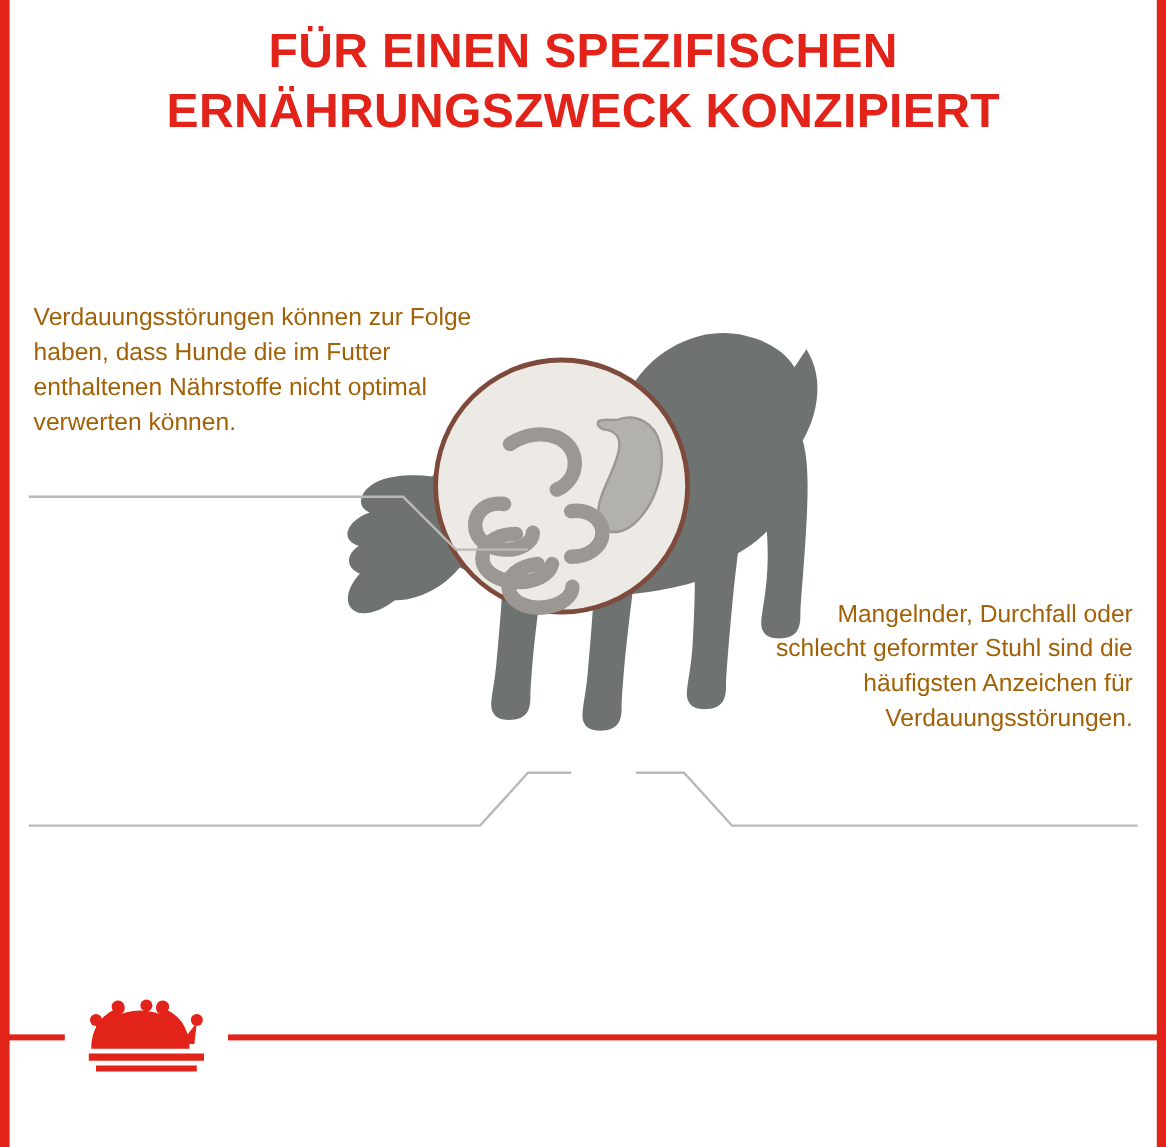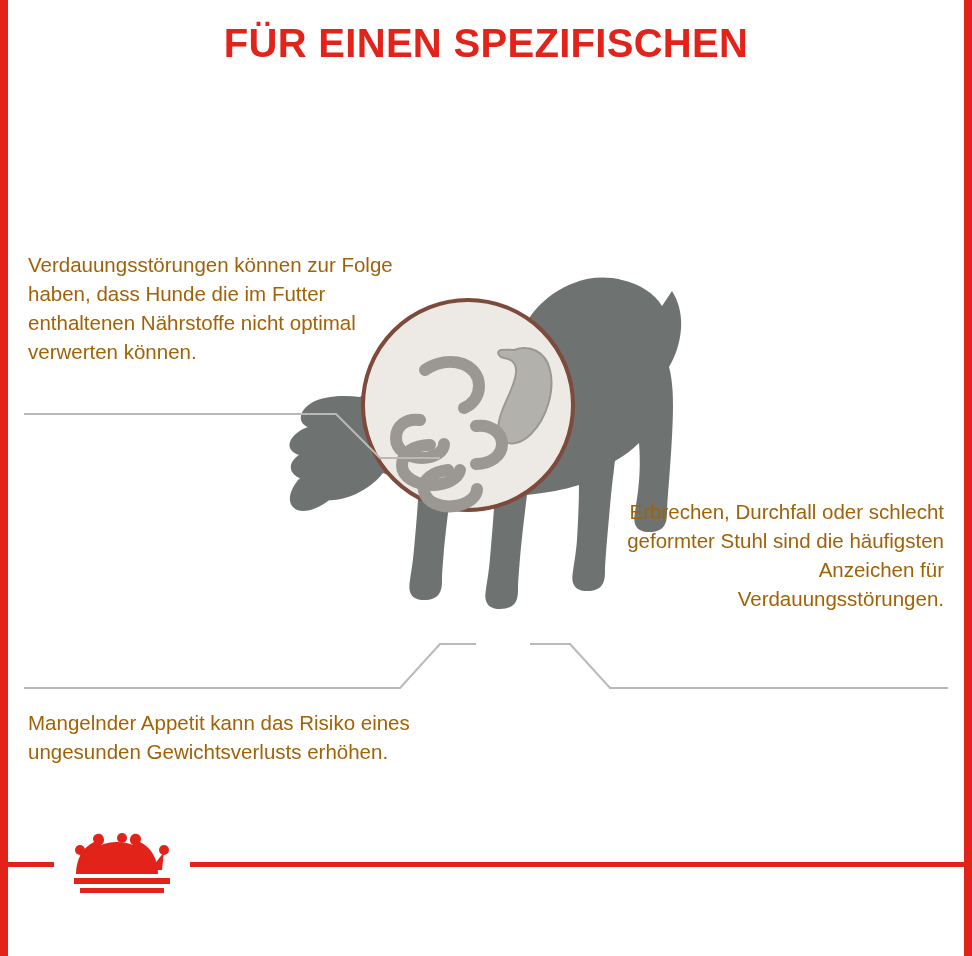--- a/index.html
+++ b/index.html
@@ -100,20 +100,21 @@
 </head>
 <body>
 
 <div class="page">
 
   <div class="border-left"></div>
   <div class="border-right"></div>
 
   <div class="headline">
     <span class="line">FÜR EINEN SPEZIFISCHEN</span>
+    <span class="line">ERNÄHRUNGSZWECK KONZIPIERT</span>
   </div>
 
   <svg class="illustration" viewBox="0 0 430 430">
 
     <g fill="#6e7271">
       <path d="M392,76 c-7,-12 -22,-22 -40,-26 c-16,-4 -33,-3 -48,3 c-14,5 -27,14 -37,25 c-9,10 -15,21 -19,31
                c-25,2 -52,7 -74,14 c-22,7 -42,16 -58,26 c-10,6 -19,12 -26,18 c-16,-2 -33,-1 -45,4 c-8,4 -13,9 -14,15
                c-1,5 2,9 7,11 c-9,3 -16,9 -18,15 c-2,6 2,11 9,13 c-6,4 -9,9 -8,14 c1,6 8,10 17,11 c-4,5 -4,10 0,14
                c5,5 15,7 26,6 c12,-1 24,-6 34,-13 c6,-4 11,-9 15,-14 c11,5 23,9 36,12 c-1,18 -3,43 -5,64
                c-1,13 -3,24 -4,31 c-1,6 -1,11 1,14 c2,4 7,6 13,6 c7,0 12,-2 15,-6 c2,-3 3,-7 3,-13 c0,-8 1,-19 2,-32
@@ -152,22 +153,21 @@
 
   <svg class="leader" style="top:640px;left:530px;width:420px;height:60px;" viewBox="0 0 420 60">
     <polyline points="0,4 40,4 80,48 418,48" fill="none" stroke="#b9b9b9" stroke-width="2"></polyline>
   </svg>
 
   <svg class="leader" style="top:640px;left:20px;width:460px;height:60px;" viewBox="0 0 460 60">
     <polyline points="456,4 420,4 380,48 4,48" fill="none" stroke="#b9b9b9" stroke-width="2"></polyline>
   </svg>
 
   <div class="callout tl">Verdauungsstörungen können zur Folge haben, dass Hunde die im Futter enthaltenen Nährstoffe nicht optimal verwerten können.</div>
-  <div class="callout br">Erbrechen, Durchfall oder schlecht geformter Stuhl sind die häufigsten Anzeichen für Verdauungsstörungen.</div>
-  <div class="callout bl">Mangelnder Appetit kann das Risiko eines ungesunden Gewichtsverlusts erhöhen.</div>
+  <div class="callout br">Mangelnder, Durchfall oder schlecht geformter Stuhl sind die häufigsten Anzeichen für Verdauungsstörungen.</div>
 
   <div class="footer-rule">
     <div class="gap"></div>
   </div>
 
   <svg class="footer-logo" viewBox="0 0 120 80">
     <g fill="#e1231a">
 
       <path d="M14,46 c0,-14 6,-26 18,-32 c-2,-3 -1,-7 3,-8 c4,-1 7,2 7,6 c0,2 -1,4 -3,5 c5,-2 10,-3 16,-3
                c6,0 11,1 16,3 c-2,-1 -3,-3 -3,-5 c0,-4 3,-7 7,-6 c4,1 5,5 3,8 c12,6 18,18 18,32 z"></path>

